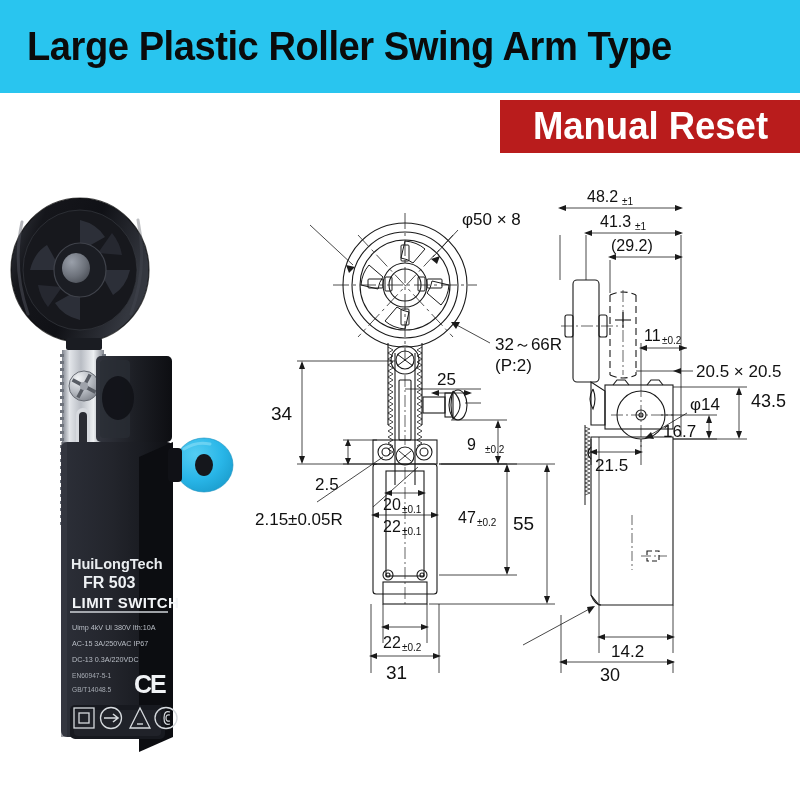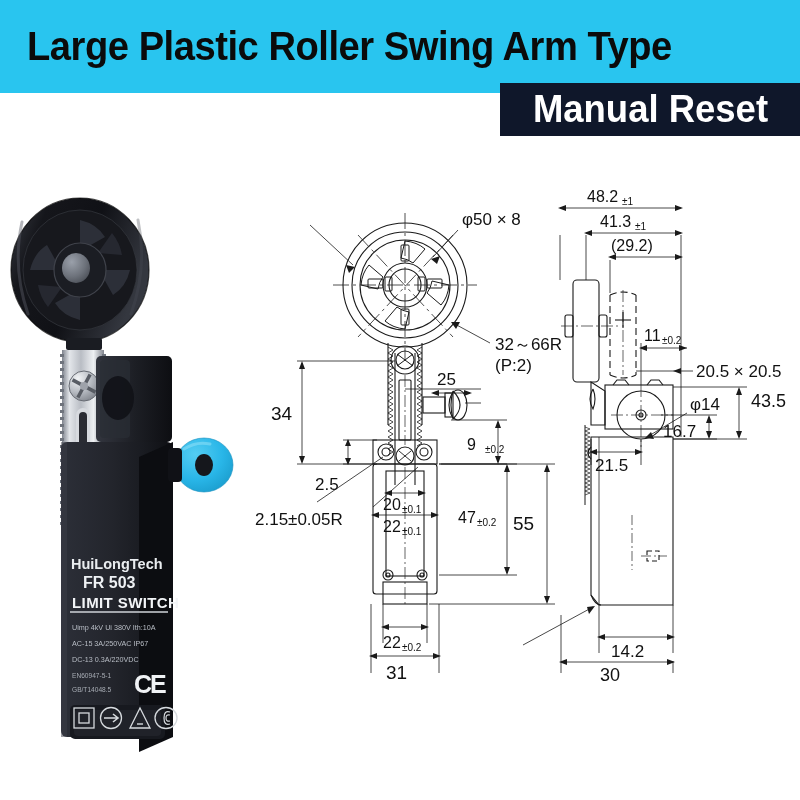--- a/index.html
+++ b/index.html
@@ -23,22 +23,22 @@
     font-weight:bold;
     font-size:41px;
     color:#0b0b0b;
     letter-spacing:-0.5px;
     margin-left:27px;
     transform:scaleX(0.93);
     transform-origin:left center;
     white-space:nowrap;
   }
   .badge{
-    position:absolute;left:500px;top:83px;width:300px;height:53px;
-    background:#0f172a;
+    position:absolute;left:500px;top:100px;width:300px;height:53px;
+    background:#b91c1c;
     display:flex;align-items:center;justify-content:center;
   }
   .badge-text{
     font-family:"Liberation Sans", sans-serif;
     font-weight:bold;font-size:38px;color:#ffffff;
     letter-spacing:0px;
     transform:scaleX(0.96);
     white-space:nowrap;
   }
 

